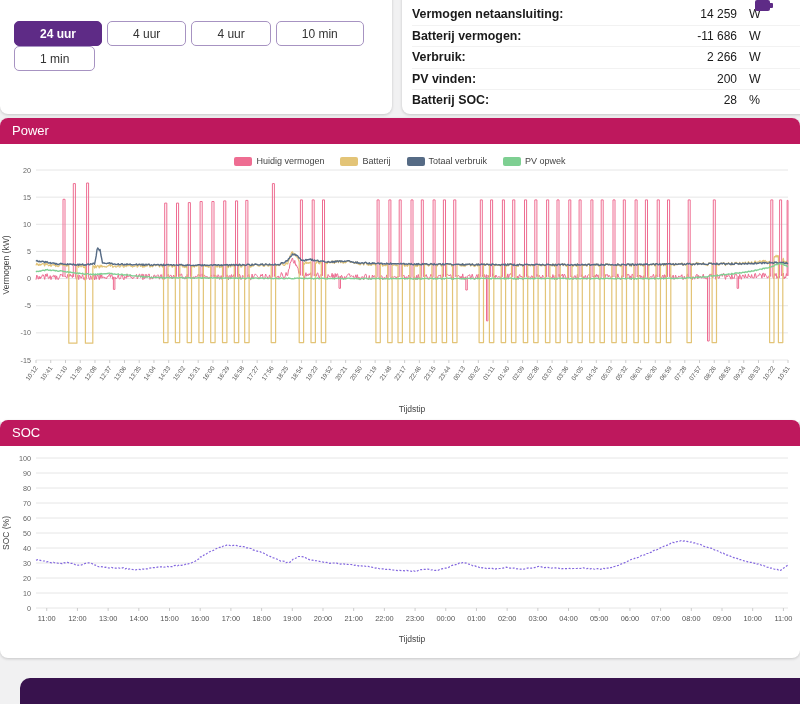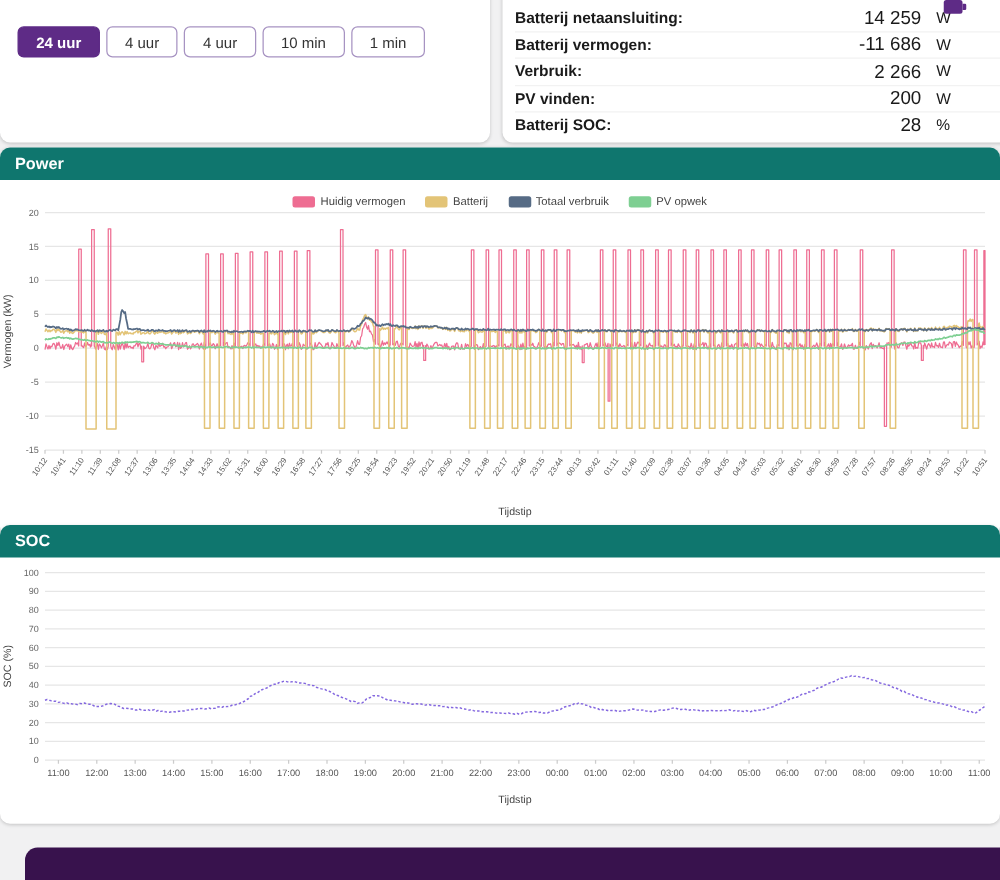--- a/index.html
+++ b/index.html
@@ -9,46 +9,46 @@
     font-family:"Liberation Sans",sans-serif;
     color:#1a1a1a;
   }
   .card{position:absolute;background:#fff;border-radius:8px;box-shadow:0 1px 3px rgba(0,0,0,.18);}
   
   .intro-card{left:0;top:-12px;width:392px;height:126px;padding:20px 14px 0 14px;box-sizing:border-box;}
   .intro-text{font-size:12.4px;line-height:1.4;color:#333;width:364px;}
   .filter-row{margin-top:13px;display:flex;align-items:center;}
   .filter-label{font-weight:bold;font-size:12.8px;margin-right:9px;}
   .filter-btn{
-    height:25px;padding:0 14px;margin-right:5px;font-size:12px;
+    height:25px;padding:0 25px;margin-right:5px;font-size:12px;
     border-radius:5px;border:1px solid #a793c2;background:#fff;color:#333;
     font-family:"Liberation Sans",sans-serif;cursor:pointer;
   }
   .filter-btn.selected{background:#5e2b86;border-color:#5e2b86;color:#fff;font-weight:bold;}
   
   .stats-card{left:402px;top:-12px;width:420px;height:126px;padding:16px 10px 0 10px;box-sizing:border-box;}
   .stat-row{display:flex;align-items:center;height:20.5px;border-bottom:1px solid #f2f2f2;}
   .stat-row:last-child{border-bottom:none;}
   .stat-label{font-weight:bold;font-size:12.4px;}
-  .stat-value{margin-left:auto;font-size:15px;text-align:left;}
+  .stat-value{margin-left:auto;font-size:12px;text-align:left;}
   .stat-unit{width:75px;box-sizing:border-box;padding-left:12px;font-size:12.4px;text-align:left;}
   .battery-icon{
     position:absolute;left:353px;top:12px;width:15px;height:11px;
     background:#5e2b86;border-radius:2px;
   }
   .battery-icon::after{
     content:"";position:absolute;right:-3px;top:3px;width:3px;height:5px;
     background:#5e2b86;border-radius:0 1px 1px 0;
   }
   
   .section-card{left:0;width:800px;}
   .power-card{top:118px;}
   .soc-card{top:420px;}
   .section-header{
-    height:26px;background:#0f766e;color:#fff;font-size:13px;font-weight:bold;
+    height:26px;background:#be185d;color:#fff;font-size:13px;font-weight:normal;
     line-height:26px;padding-left:12px;border-radius:8px 8px 0 0;
   }
   .chart-body{padding:4px 0 8px 0;}
   .legend-row{display:flex;justify-content:center;align-items:flex-end;height:16px;margin:2px 0 0 0;}
   .legend-item{display:flex;align-items:center;margin:0 8px;cursor:pointer;}
   .legend-swatch{width:18px;height:9px;border-radius:2px;margin-right:4px;}
   .legend-label{font-size:9px;color:#444;}
   svg text{font-family:"Liberation Sans",sans-serif;}
   
   .footer-bar{
@@ -62,21 +62,21 @@
 <div class="card intro-card">
   <div class="filter-row">
     <span><button class="filter-btn selected">24 uur</button><button class="filter-btn">4 uur</button><button class="filter-btn">4 uur</button><button class="filter-btn">10 min</button><button class="filter-btn">1 min</button></span>
   </div>
 </div>
 
 <div class="card stats-card">
   <span class="battery-icon"></span>
   <div>
       <div class="stat-row">
-        <span class="stat-label">Batterij netaansluiting:</span>
+        <span class="stat-label">Vermogen netaansluiting:</span>
         <span class="stat-value">14 259</span>
         <span class="stat-unit">W</span>
       </div>
       <div class="stat-row">
         <span class="stat-label">Batterij vermogen:</span>
         <span class="stat-value">-11 686</span>
         <span class="stat-unit">W</span>
       </div>
       <div class="stat-row">
         <span class="stat-label">Verbruik:</span>

